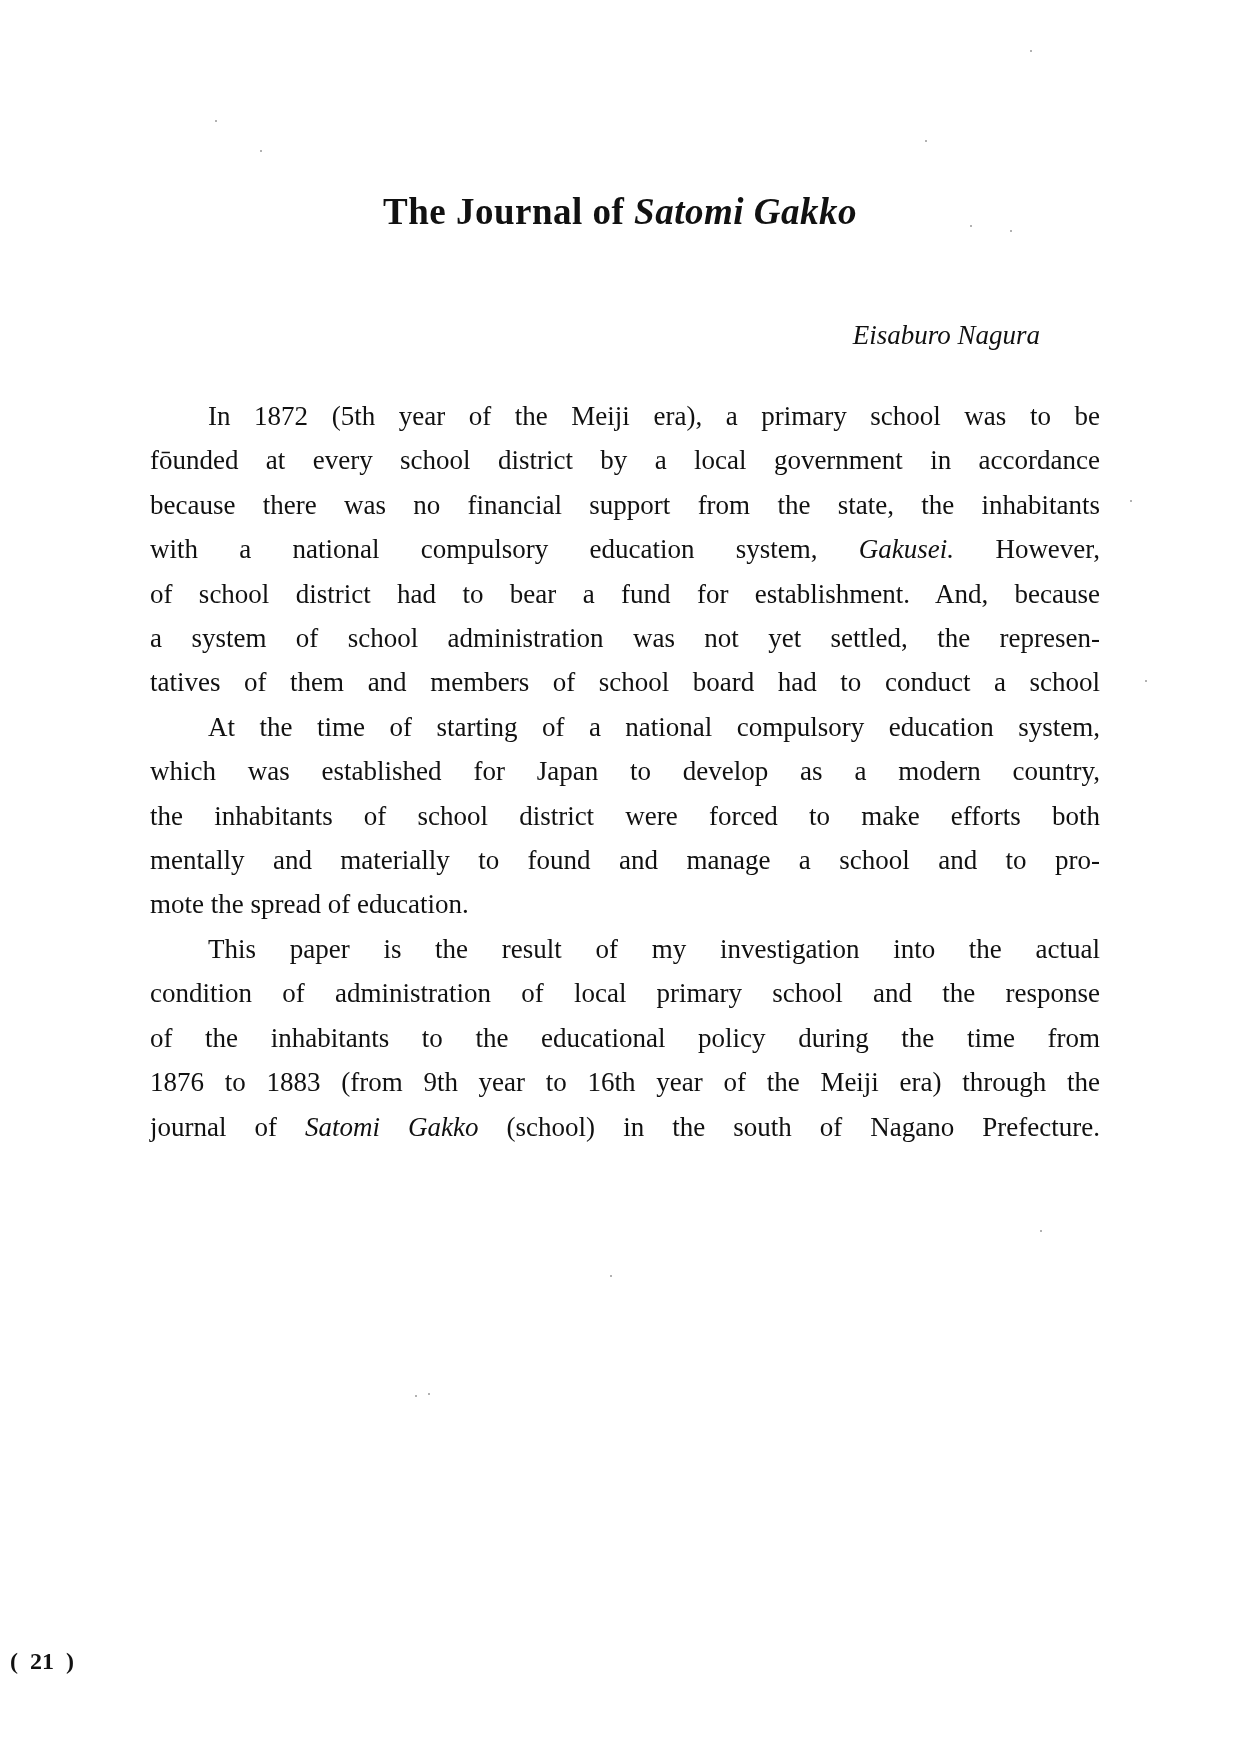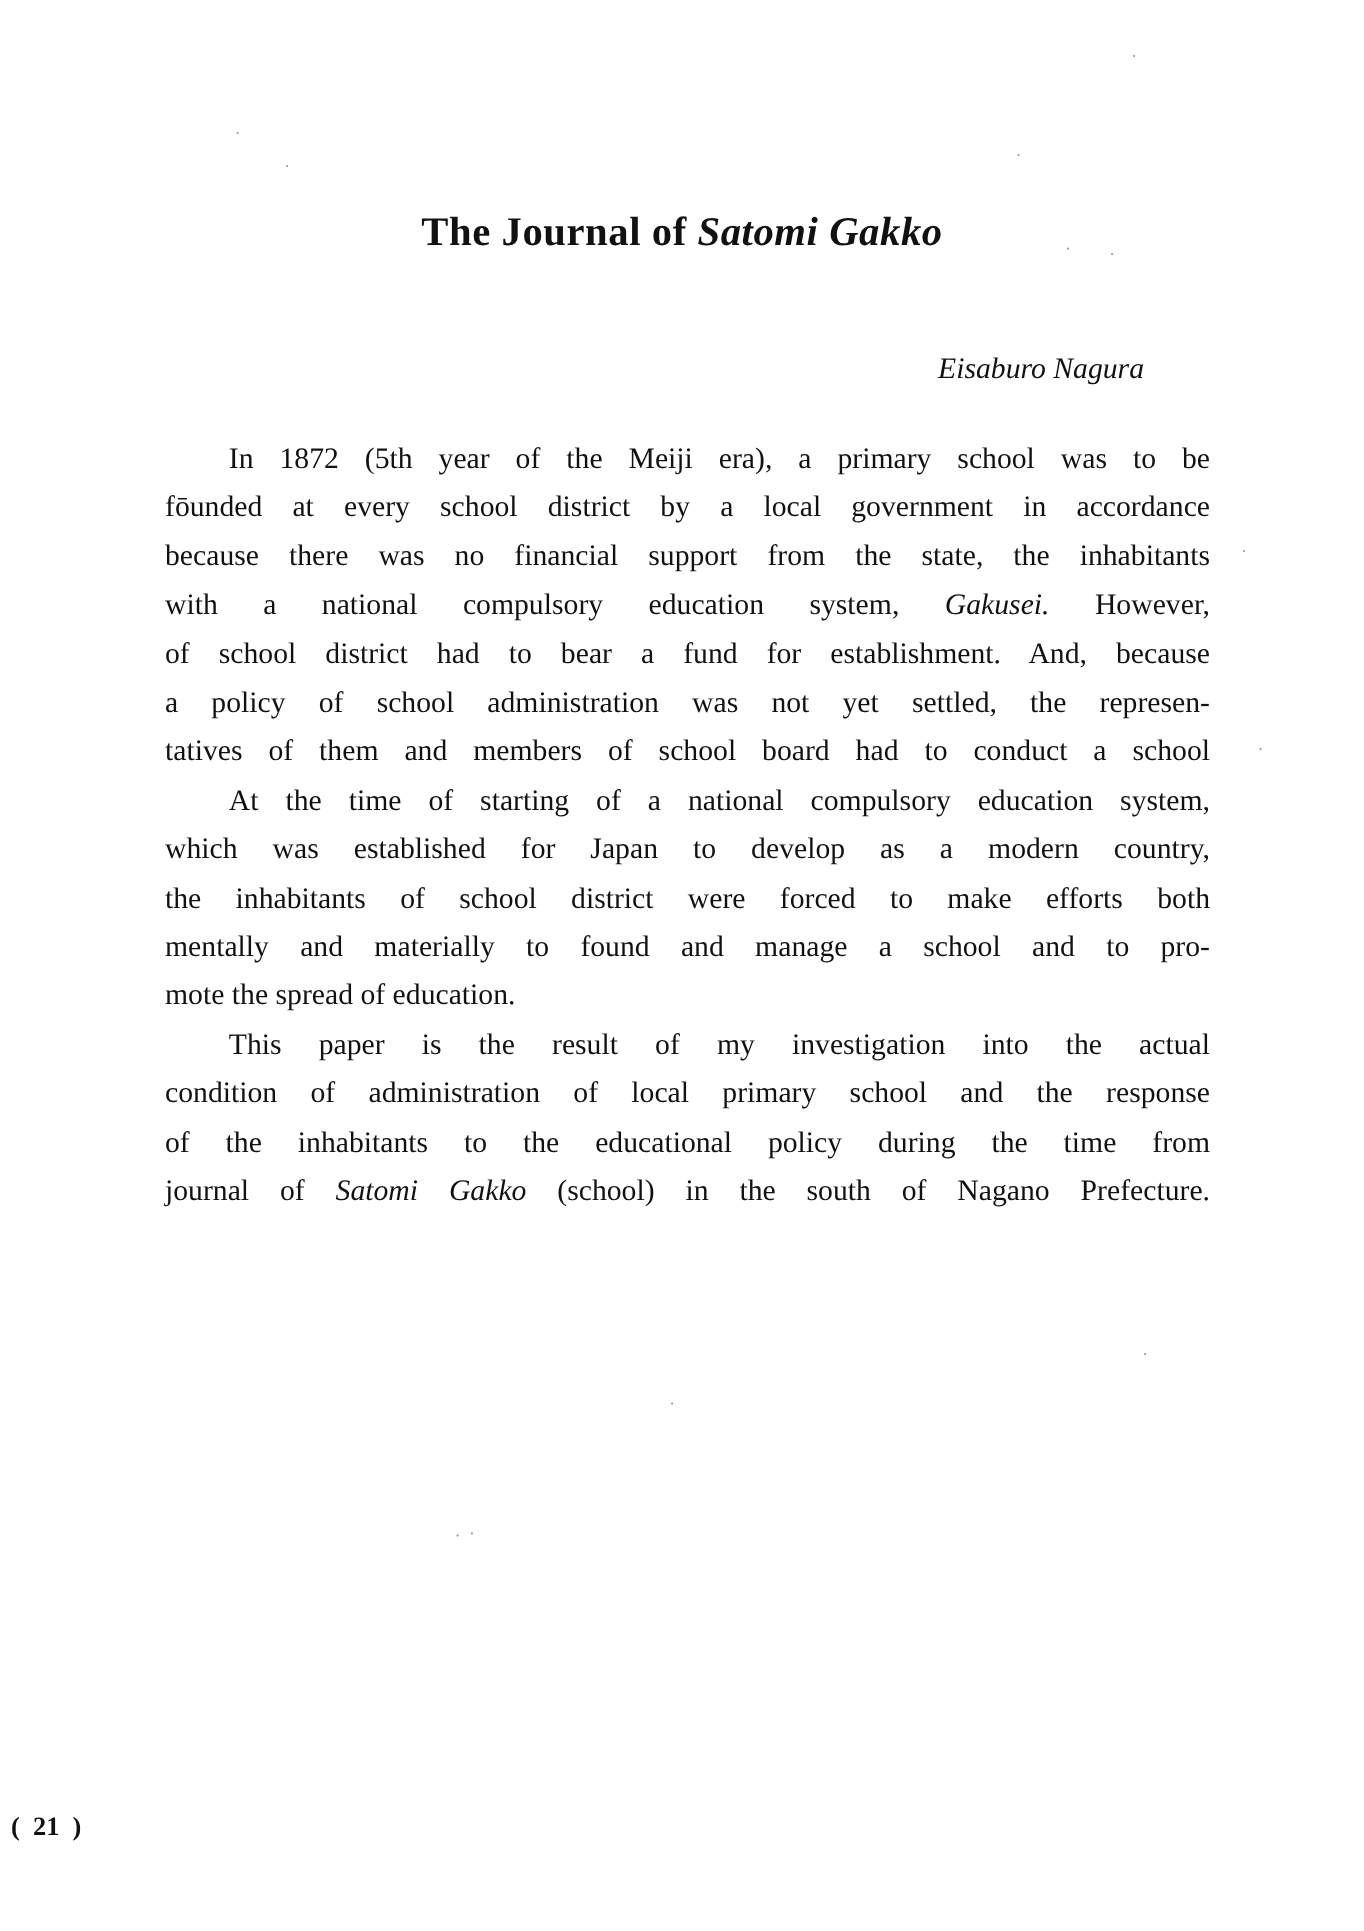--- a/index.html
+++ b/index.html
@@ -68,36 +68,37 @@
   <div class="author">Eisaburo Nagura</div>
 
   <div class="body">
 
     <div>
       <span class="line indent">In 1872 (5th year of the Meiji era), a primary school was to be</span>
       <span class="line">fōunded at every school district by a local government in accordance</span>
       <span class="line">because there was no financial support from the state, the inhabitants</span>
       <span class="line"><span>with a national compulsory education system, </span><span class="it">Gakusei.</span><span> However,</span></span>
       <span class="line">of school district had to bear a fund for establishment. And, because</span>
-      <span class="line">a policy of school administration was not yet settled, the represen-</span>
+      <span class="line">a system of school administration was not yet settled, the represen-</span>
       <span class="line">tatives of them and members of school board had to conduct a school</span>
     </div>
 
     <div>
       <span class="line indent">At the time of starting of a national compulsory education system,</span>
       <span class="line">which was established for Japan to develop as a modern country,</span>
       <span class="line">the inhabitants of school district were forced to make efforts both</span>
       <span class="line">mentally and materially to found and manage a school and to pro-</span>
       <span class="line last">mote the spread of education.</span>
     </div>
 
     <div>
       <span class="line indent">This paper is the result of my investigation into the actual</span>
       <span class="line">condition of administration of local primary school and the response</span>
       <span class="line">of the inhabitants to the educational policy during the time from</span>
+      <span class="line">1876 to 1883 (from 9th year to 16th year of the Meiji era) through the</span>
       <span class="line"><span>journal of </span><span class="it">Satomi Gakko</span><span> (school) in the south of Nagano Prefecture.</span></span>
     </div>
   </div>
 
   <div class="pagenum">( 21 )</div>
 
   <div class="speck" style="left:1030px;top:50px"></div>
   <div class="speck" style="left:215px;top:120px"></div>
   <div class="speck" style="left:260px;top:150px"></div>
   <div class="speck" style="left:925px;top:140px"></div>

